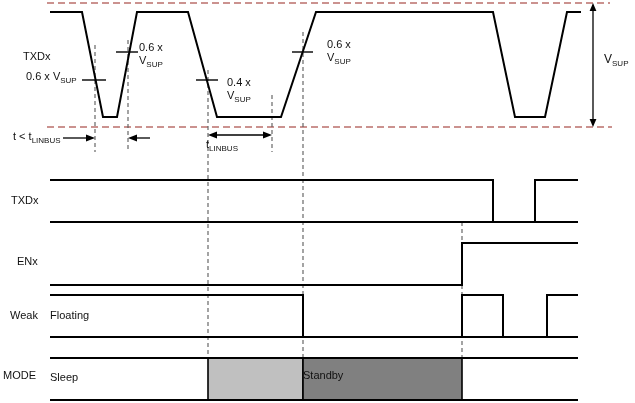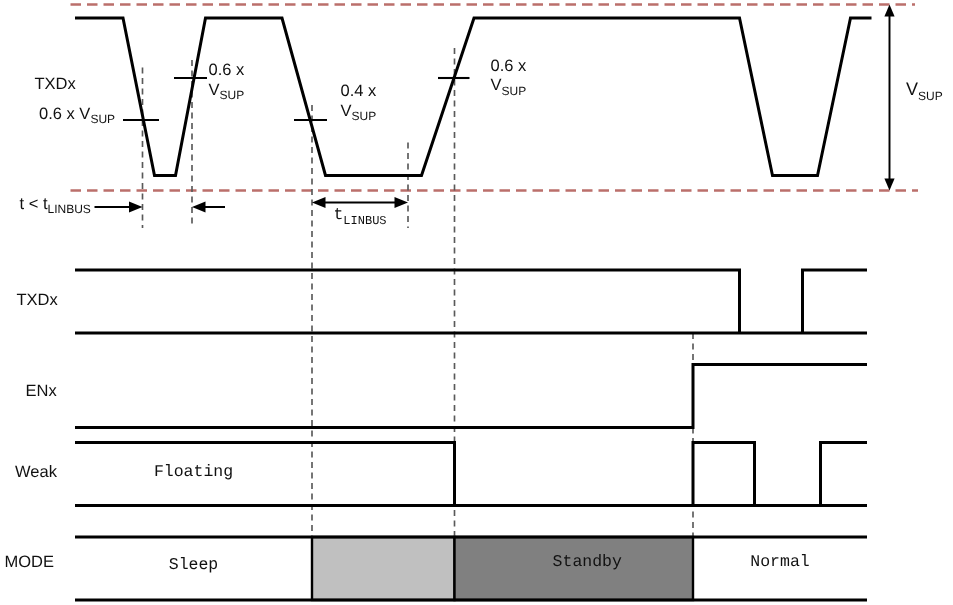--- a/index.html
+++ b/index.html
@@ -3,21 +3,21 @@
 <meta charset="utf-8">
 <style>
   html,body{margin:0;padding:0;background:#fff;}
   #stage{
     position:relative;width:635px;height:403px;background:#fff;overflow:hidden;
     font-family:"Liberation Sans", sans-serif;color:#111;
   }
   #diagram-svg{position:absolute;left:0;top:0;}
   .lbl{position:absolute;font-size:11px;line-height:13px;white-space:nowrap;}
   .lbl sub{font-size:8px;line-height:8px;}
-  .ctr{text-align:center;white-space:nowrap;font-family:Liberation Mono, monospace;}
+  .ctr{white-space:nowrap;}
   .vsup{font-size:12px;}
 </style>
 </head>
 <body>
 
 <div id="stage">
 
   <svg id="diagram-svg" width="635" height="403" viewBox="0 0 635 403">
       <rect x="208" y="358" width="95" height="42" fill="#c0c0c0" stroke="#000000" stroke-width="1.6"></rect>
       <rect x="303" y="358" width="159" height="42" fill="#808080" stroke="#000000" stroke-width="1.6"></rect>
@@ -62,21 +62,21 @@
   <div class="lbl" style="left:10px;top:309px">Weak</div>
   <div class="lbl" style="left:3px;top:369px">MODE</div>
 
   <div class="lbl" style="left:26px;top:70px">
     <span>0.6 x V</span><sub>SUP</sub>
   </div>
   <div class="lbl" style="left:139px;top:41px">
     <span>0.6 x</span><br>
     <span>V</span><sub>SUP</sub>
   </div>
-  <div class="lbl" style="left:227px;top:55px">
+  <div class="lbl" style="left:227px;top:76px">
     <span>0.4 x</span><br>
     <span>V</span><sub>SUP</sub>
   </div>
   <div class="lbl" style="left:327px;top:38px">
     <span>0.6 x</span><br>
     <span>V</span><sub>SUP</sub>
   </div>
 
   <div class="lbl vsup" style="left:604px;top:53px">
     <span>V</span><sub>SUP</sub>
@@ -85,15 +85,14 @@
   <div class="lbl" style="left:13px;top:130px">
     <span>t &lt; t</span><sub>LINBUS</sub>
   </div>
   <div class="lbl ctr" style="left:206px;top:138px;width:68px">
     <span>t</span><sub>LINBUS</sub>
   </div>
 
   <div class="lbl ctr" style="left:50px;top:309px;width:158px">Floating</div>
   <div class="lbl ctr" style="left:50px;top:371px;width:158px">Sleep</div>
   <div class="lbl ctr" style="left:303px;top:369px;width:177px">Standby</div>
-  <div class="lbl ctr" style="left:462px;top:369px;width:116px">Normal</div>
 
 </div>
 
 </body></html>

